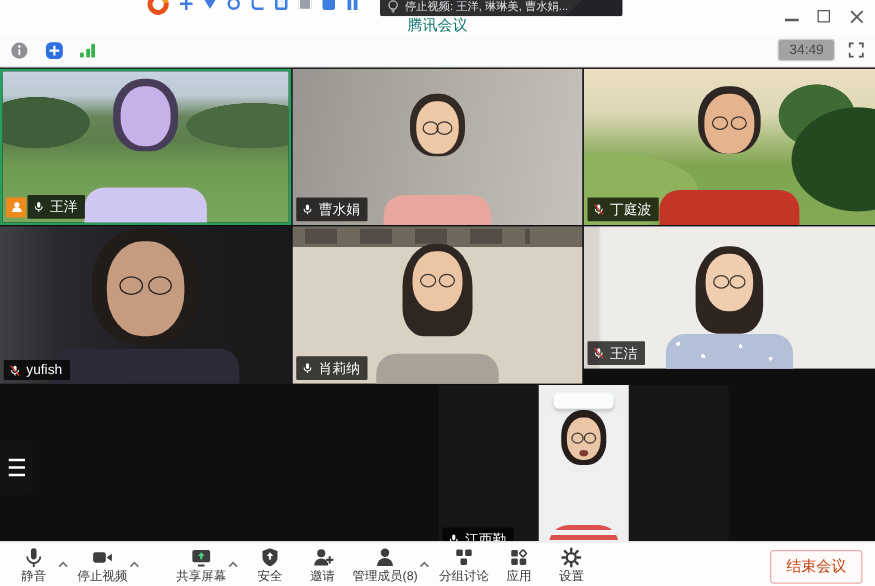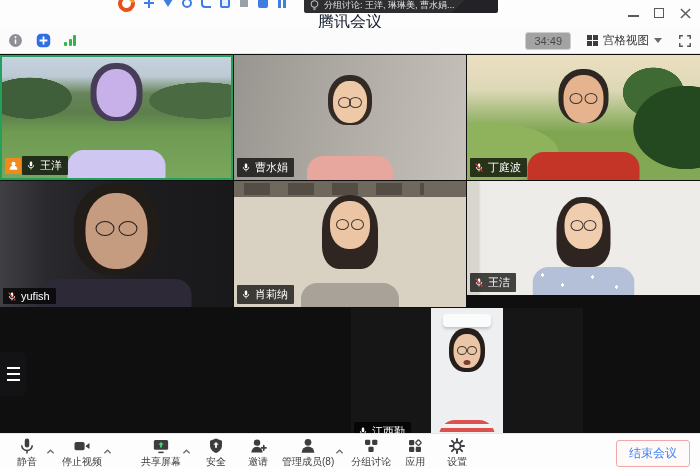--- a/index.html
+++ b/index.html
@@ -21,21 +21,21 @@
   .ic-pause::before { content:""; position:absolute; left:1px; top:0; width:3px; height:10px; background:#3f7ee0; }
   .ic-pause::after { content:""; position:absolute; left:6px; top:0; width:3px; height:10px; background:#3f7ee0; }
 
   
   .speaking-tip { position:absolute; left:304px; top:-3px; width:194px; height:16px; background:#2e2e31; border-radius:2px; display:flex; align-items:center; gap:5px; padding:0 6px; z-index:31; overflow:hidden;
     background-image:linear-gradient(135deg, transparent 78%, #232327 78%), linear-gradient(45deg, transparent 90%, #232327 90%); }
   .speaking-tip .tip-text { font-size:9px; color:#e3e3e5; white-space:nowrap; }
 
   
   .titlebar { position:absolute; left:0; top:0; width:700px; height:28px; background:#fdfdfd; }
-  .win-title { position:absolute; left:0; right:0; top:12px; text-align:center; font-size:16px; color:#0f172a; }
+  .win-title { position:absolute; left:0; right:0; top:12px; text-align:center; font-size:12px; color:#0f766e; }
   .win-controls { position:absolute; right:8px; top:6px; display:flex; gap:12px; align-items:center; }
   .wc { width:14px; height:14px; display:flex; align-items:center; justify-content:center; cursor:default; }
   .wc-min { border-bottom:2px solid #5a5a5e; width:11px; height:8px; }
   .wc-max { width:10px; height:10px; border:1.6px solid #5a5a5e; }
 
   
   .meet-header { position:absolute; left:0; top:28px; width:700px; height:26px; background:#fbfbfc; border-bottom:1px solid #e4e4e6; }
   .mh-left { position:absolute; left:8px; top:5px; display:flex; gap:13px; align-items:center; }
   .mh-right { position:absolute; right:8px; top:3px; display:flex; gap:10px; align-items:center; }
   .timer-box { border:1px solid #cfcfd2; border-radius:3px; padding:2px 8px; font-size:11px; color:#4a4a4e; background:#a3a3a3; }
@@ -152,21 +152,21 @@
   .side-toggle { position:absolute; left:0; top:352px; width:26px; height:44px; background:rgba(20,20,22,.85); border-radius:0 5px 5px 0; display:flex; align-items:center; justify-content:center; z-index:5; }
   .list-ic { width:13px; height:2px; background:#fff; box-shadow:0 6px 0 #fff, 0 12px 0 #fff; margin-bottom:12px; }
 
   
   .toolbar { position:absolute; left:0; top:433px; width:700px; height:36px; background:#fdfdfe; border-top:1px solid #e7e7e9; display:flex; align-items:center; padding:0 6px; z-index:10; }
   .tb-item { display:flex; flex-direction:column; align-items:center; justify-content:center; min-width:42px; padding:0 3px; height:36px; cursor:default; position:relative; }
   .tb-item .ticon { height:19px; display:flex; align-items:center; }
   .tb-item .tlabel { font-size:10px; color:#3c3c3f; line-height:11px; white-space:nowrap; }
   .tb-chevron { display:flex; align-items:center; padding:0 2px; margin-left:-4px; margin-right:2px; height:36px; }
   .tb-gap { width:22px; }
-  .end-btn { position:absolute; right:10px; top:6px; border:1px solid #f0a9a9; color:#3b82f6; background:#fffafa; font-size:12px; padding:4px 12px; border-radius:3px; cursor:default; }
+  .end-btn { position:absolute; right:10px; top:6px; border:1px solid #f0a9a9; color:#c2410c; background:#fffafa; font-size:12px; padding:4px 12px; border-radius:3px; cursor:default; }
 </style>
 </head>
 <body>
 
 <div class="screen">
 
   <div class="titlebar">
     <div class="win-title">腾讯会议</div>
     <div class="win-controls">
       <div class="wc">
@@ -193,21 +193,21 @@
     <div class="rec-ic ic-grid"></div>
     <div class="rec-ic ic-square"></div>
     <div class="rec-ic ic-pause"></div>
   </div>
 
   <div class="speaking-tip">
     <svg width="9" height="11" viewBox="0 0 12 15">
         <circle cx="6" cy="5.5" r="4.5" fill="none" stroke="#bdbdbf" stroke-width="1.4"></circle>
         <path d="M4 11h4M4.6 13h2.8" stroke="#bdbdbf" stroke-width="1.3"></path>
       </svg>
-    <span class="tip-text">分组讨论: 王洋, 琳琳美, 曹水娟...</span>
+    <span class="tip-text">停止视频: 王洋, 琳琳美, 曹水娟...</span>
   </div>
 
   <div class="meet-header">
     <div class="mh-left">
       <svg width="15" height="15" viewBox="0 0 20 20">
           <circle cx="10" cy="10" r="8.6" fill="#8f9094"></circle>
           <rect x="9" y="8.2" width="2" height="6.6" rx="1" fill="#fff"></rect>
           <circle cx="10" cy="5.6" r="1.3" fill="#fff"></circle>
         </svg>
       <svg width="15" height="15" viewBox="0 0 20 20">
@@ -215,30 +215,20 @@
           <path d="M10 4.8v10.4M4.8 10h10.4" stroke="#fff" stroke-width="2.4"></path>
         </svg>
       <div class="signal">
         <span style="height:4px"></span>
           <span style="height:7px"></span>
           <span style="height:11px"></span>
       </div>
     </div>
     <div class="mh-right">
       <div class="timer-box">34:49</div>
-      <div class="view-btn">
-        <div class="grid-ic">
-            <span></span>
-            <span></span>
-            <span></span>
-            <span></span>
-          </div>
-        <span>宫格视图</span>
-        <div class="caret-down"></div>
-      </div>
       <svg width="14" height="14" viewBox="0 0 20 20" fill="none" stroke="#55555a" stroke-width="2">
           <path d="M7 2.5H2.5V7M13 2.5h4.5V7M7 17.5H2.5V13M13 17.5h4.5V13"></path>
         </svg>
     </div>
   </div>
 
   <div class="grid">
 
     <div class="tile t1">
       <div class="scene s1"></div>

